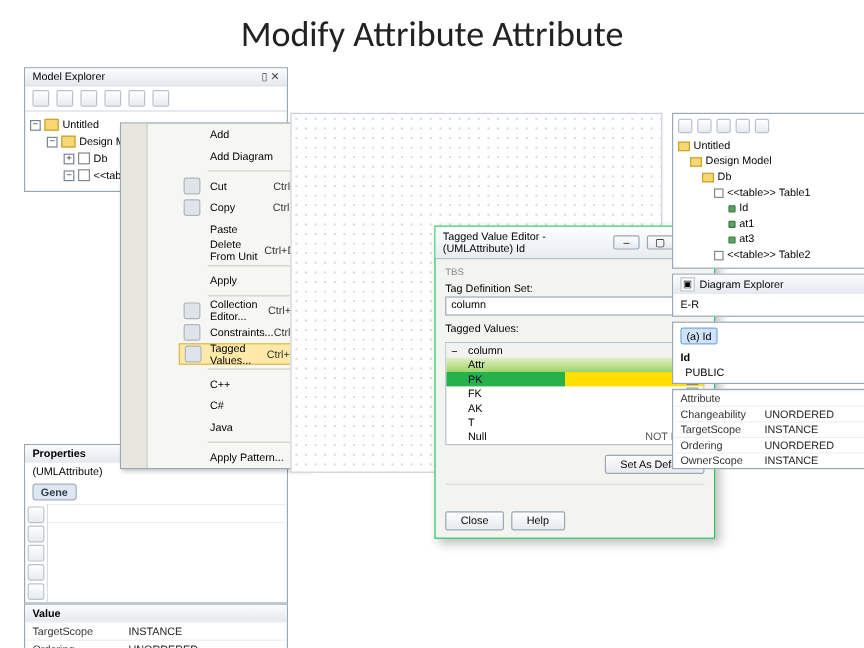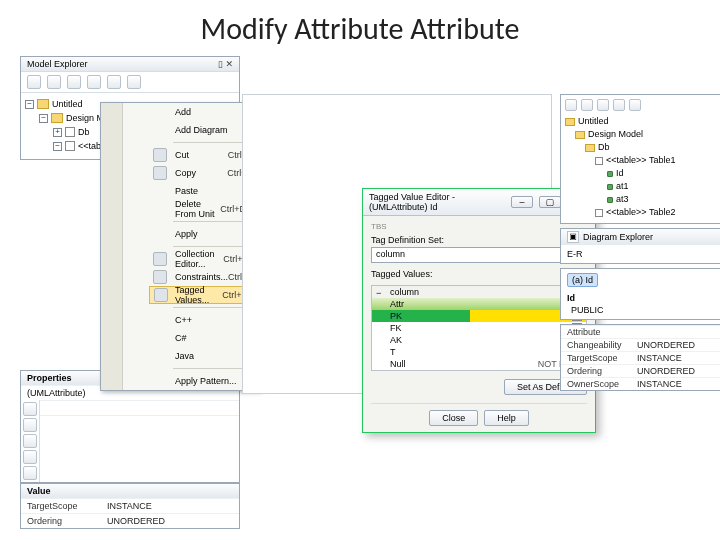--- a/index.html
+++ b/index.html
@@ -202,20 +202,21 @@
       <div class="item">
           <span>Apply Pattern...</span>
         </div>
     </div>
 
     <div class="props" style="margin-top:210px">
       <div class="sechead">
           <span>Properties</span>
         </div>
       <div class="sechead" style="background:#fff;border-top:1px solid #eef1f4;font-weight:400">(UMLAttribute)</div>
+      <div style="padding:3px 6px"><span class="gen-tab">Gene</span></div>
       <div class="body">
         <div class="side-icons">
           <div class="tb-btn"></div>
           <div class="tb-btn"></div>
           <div class="tb-btn"></div>
           <div class="tb-btn"></div>
           <div class="tb-btn"></div>
         </div>
         <div class="plist">
           <div class="propline">
@@ -306,21 +307,21 @@
             <span>T</span>
           </div>
         <div class="tv-row">
             <span>Null</span>
             <span style="margin-left:auto;color:#555">NOT NULL</span>
           </div>
       </div>
       <div class="dlg-btnrow">
         <div class="btn">Set As Default</div>
       </div>
-      <div class="dlg-btnrow" style="justify-content:center;border-top:1px solid #d6dde4;padding-top:6px">
+      <div class="dlg-btnrow" style="justify-content:flex-start;border-top:1px solid #d6dde4;padding-top:22px">
         <div class="btn">Close</div>
         <div class="btn">Help</div>
       </div>
     </div>
   </div>
 
   <div class="right-col">
     <div class="right-tree">
       <div class="r-tool">
         <div class="tb-btn"></div>

